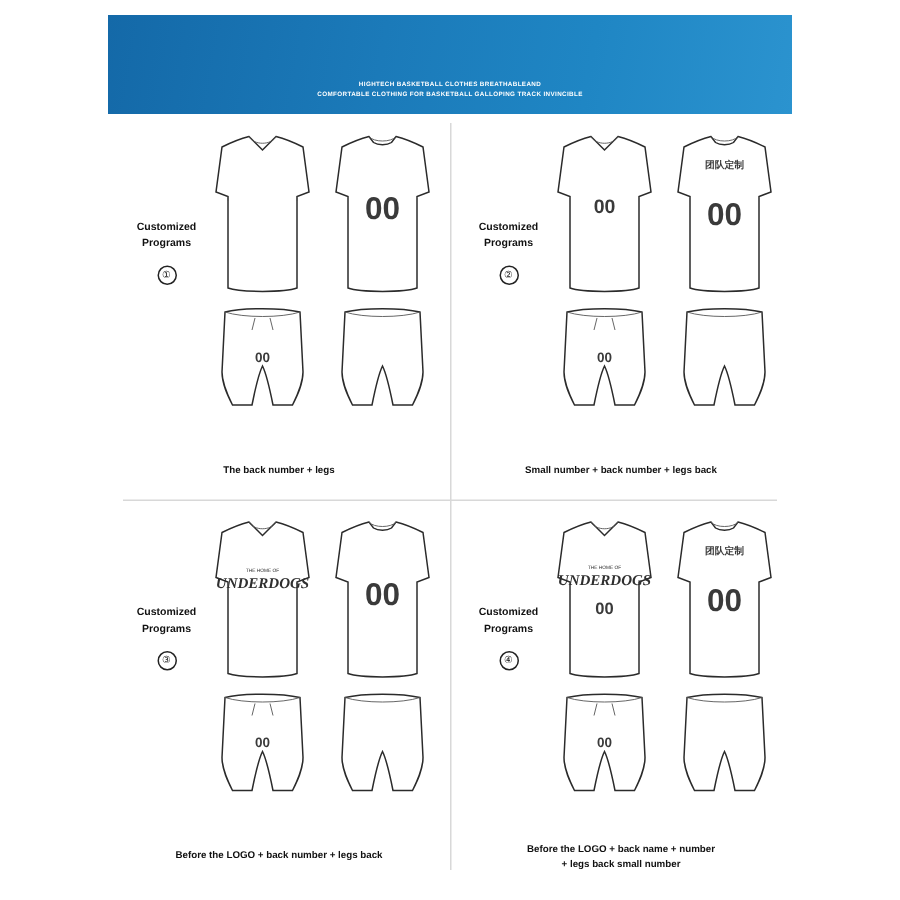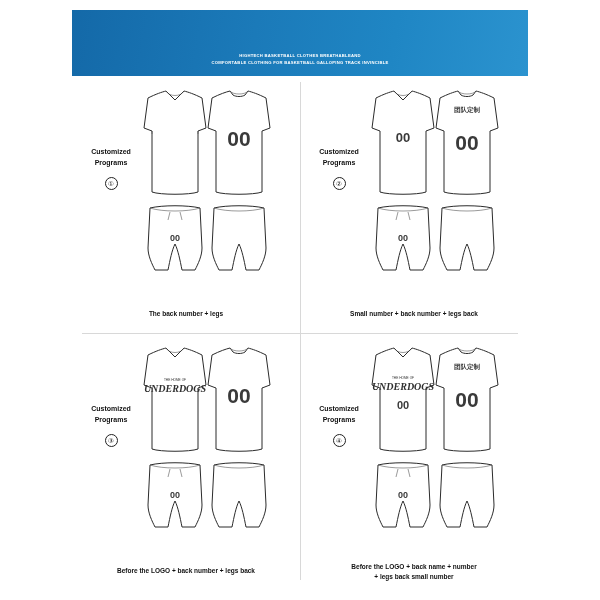--- a/index.html
+++ b/index.html
@@ -118,21 +118,21 @@
     width: 156px;
     height: 210px;
   }
   .g-col {
     position: absolute;
     top: 0;
     width: 74px;
     height: 210px;
   }
   .g-front { left: 0; }
-  .g-back  { left: 64px; text-decoration: underline; }
+  .g-back  { left: 80px; text-decoration: underline; }
 
   svg { display: block; }
   .ln { fill: none; stroke: #2b2b2b; stroke-width: 1; }
   .ln-thin { fill: none; stroke: #555; stroke-width: 0.6; }
   .fillw { fill: #ffffff; }
   .num {
     font-family: "Liberation Sans", sans-serif;
     font-weight: bold;
     fill: #3a3a3a;
   }

